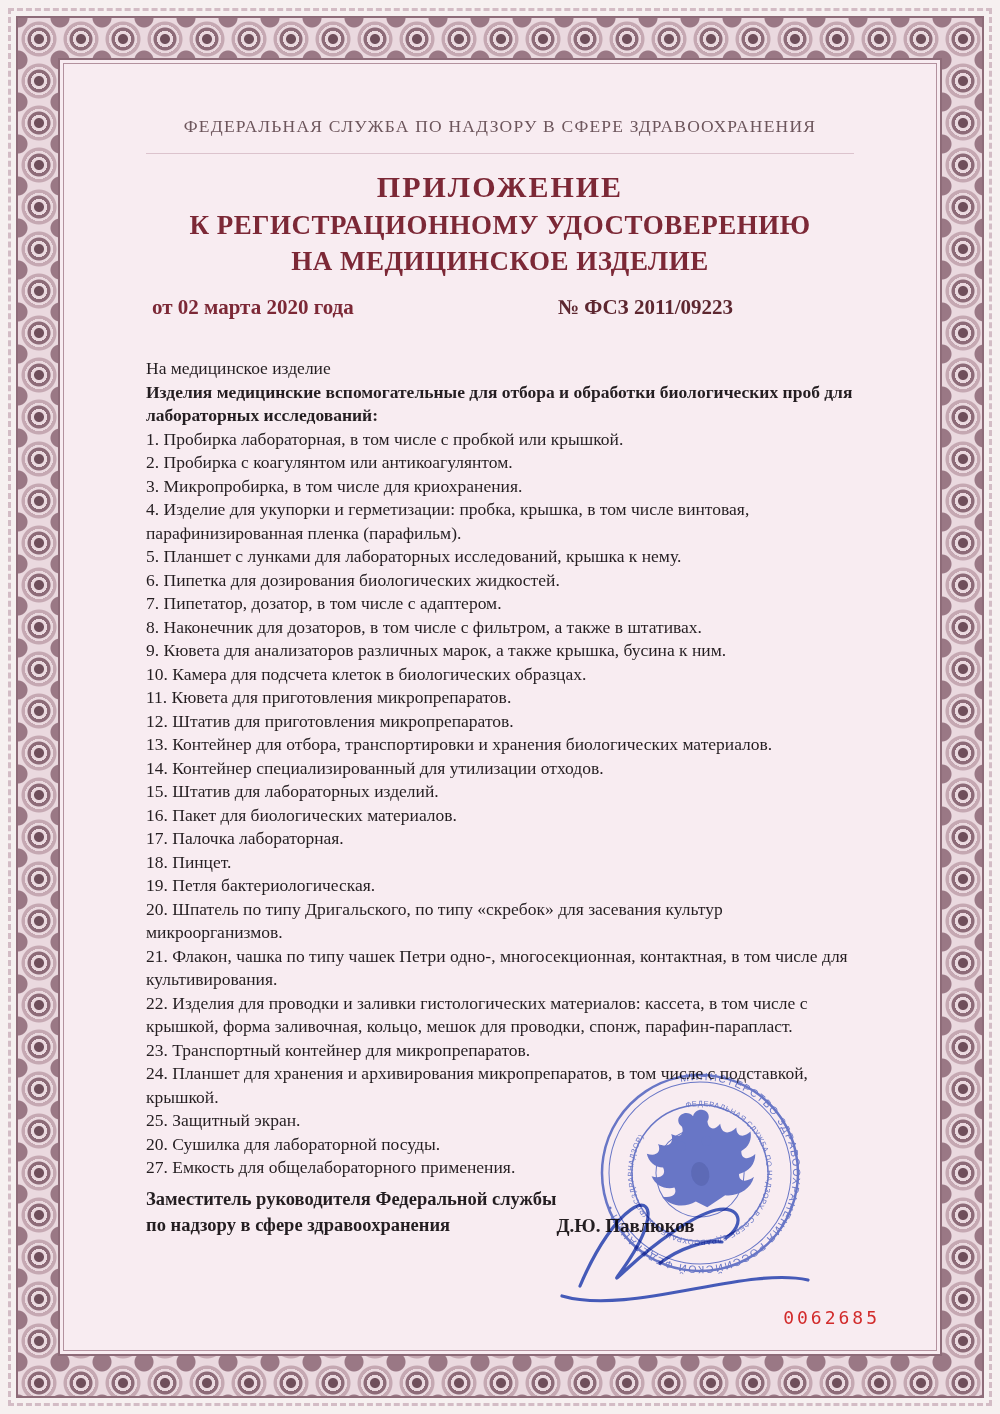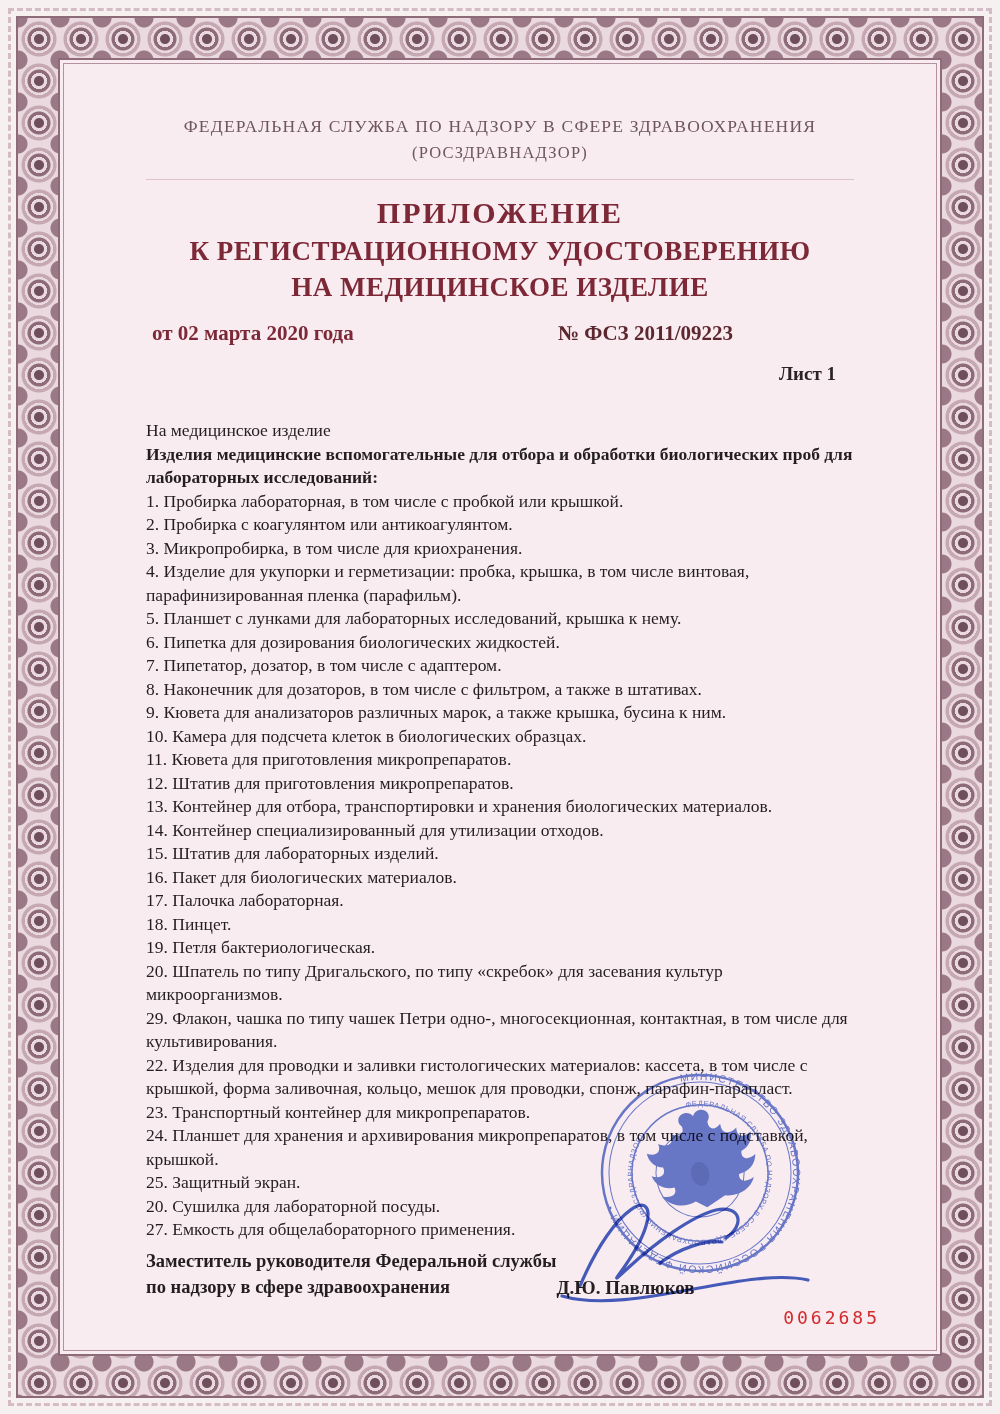--- a/index.html
+++ b/index.html
@@ -76,35 +76,33 @@
 
 <div class="page">
 
   <div class="outer-edge"></div>
   <div class="ornament"></div>
   <div class="content-bg"></div>
 
   <div class="content">
 
     <div class="gov-line1">ФЕДЕРАЛЬНАЯ СЛУЖБА ПО НАДЗОРУ В СФЕРЕ ЗДРАВООХРАНЕНИЯ</div>
-    <div class="gov-line2">(РОСЗДРАВНАДЗОР)</div>
     <hr class="header-rule">
 
     <div class="doc-title">
       <div class="t1">ПРИЛОЖЕНИЕ</div>
       <div class="t2">К РЕГИСТРАЦИОННОМУ УДОСТОВЕРЕНИЮ</div>
       <div class="t3">НА МЕДИЦИНСКОЕ ИЗДЕЛИЕ</div>
     </div>
 
     <div class="date-row">
       <span class="date-text">от  02 марта 2020 года</span>
       <span class="number-text">№  ФСЗ 2011/09223</span>
     </div>
 
-    <div class="sheet">Лист  1</div>
 
     <div class="body">
       <div>На медицинское изделие</div>
       <div class="product-title">Изделия медицинские вспомогательные для отбора и обработки биологических проб для лабораторных исследований:</div>
       <div>
           <div class="list-item">1. Пробирка лабораторная, в том числе с пробкой или крышкой.</div>
           <div class="list-item">2. Пробирка с коагулянтом или антикоагулянтом.</div>
           <div class="list-item">3. Микропробирка, в том числе для криохранения.</div>
           <div class="list-item">4. Изделие для укупорки и герметизации: пробка, крышка, в том числе винтовая, парафинизированная пленка (парафильм).</div>
           <div class="list-item">5. Планшет с лунками для лабораторных исследований, крышка к нему.</div>
@@ -116,21 +114,21 @@
           <div class="list-item">11. Кювета для приготовления микропрепаратов.</div>
           <div class="list-item">12. Штатив для приготовления микропрепаратов.</div>
           <div class="list-item">13. Контейнер для отбора, транспортировки и хранения биологических материалов.</div>
           <div class="list-item">14. Контейнер специализированный для утилизации отходов.</div>
           <div class="list-item">15. Штатив для лабораторных изделий.</div>
           <div class="list-item">16. Пакет для биологических материалов.</div>
           <div class="list-item">17. Палочка лабораторная.</div>
           <div class="list-item">18. Пинцет.</div>
           <div class="list-item">19. Петля бактериологическая.</div>
           <div class="list-item">20. Шпатель по типу Дригальского, по типу «скребок» для засевания культур микроорганизмов.</div>
-          <div class="list-item">29. Флакон, чашка по типу чашек Петри одно-, многосекционная, контактная, в том числе для культивирования.</div>
+          <div class="list-item">21. Флакон, чашка по типу чашек Петри одно-, многосекционная, контактная, в том числе для культивирования.</div>
           <div class="list-item">22. Изделия для проводки и заливки гистологических материалов: кассета, в том числе с крышкой, форма заливочная, кольцо, мешок для проводки, спонж, парафин-парапласт.</div>
           <div class="list-item">23. Транспортный контейнер для микропрепаратов.</div>
           <div class="list-item">24. Планшет для хранения и архивирования микропрепаратов, в том числе с подставкой, крышкой.</div>
           <div class="list-item">25. Защитный экран.</div>
           <div class="list-item">20. Сушилка для лабораторной посуды.</div>
           <div class="list-item">27. Емкость для общелабораторного применения.</div>
         </div>
 
       <div class="sig-row">
         <div class="sig-left">

